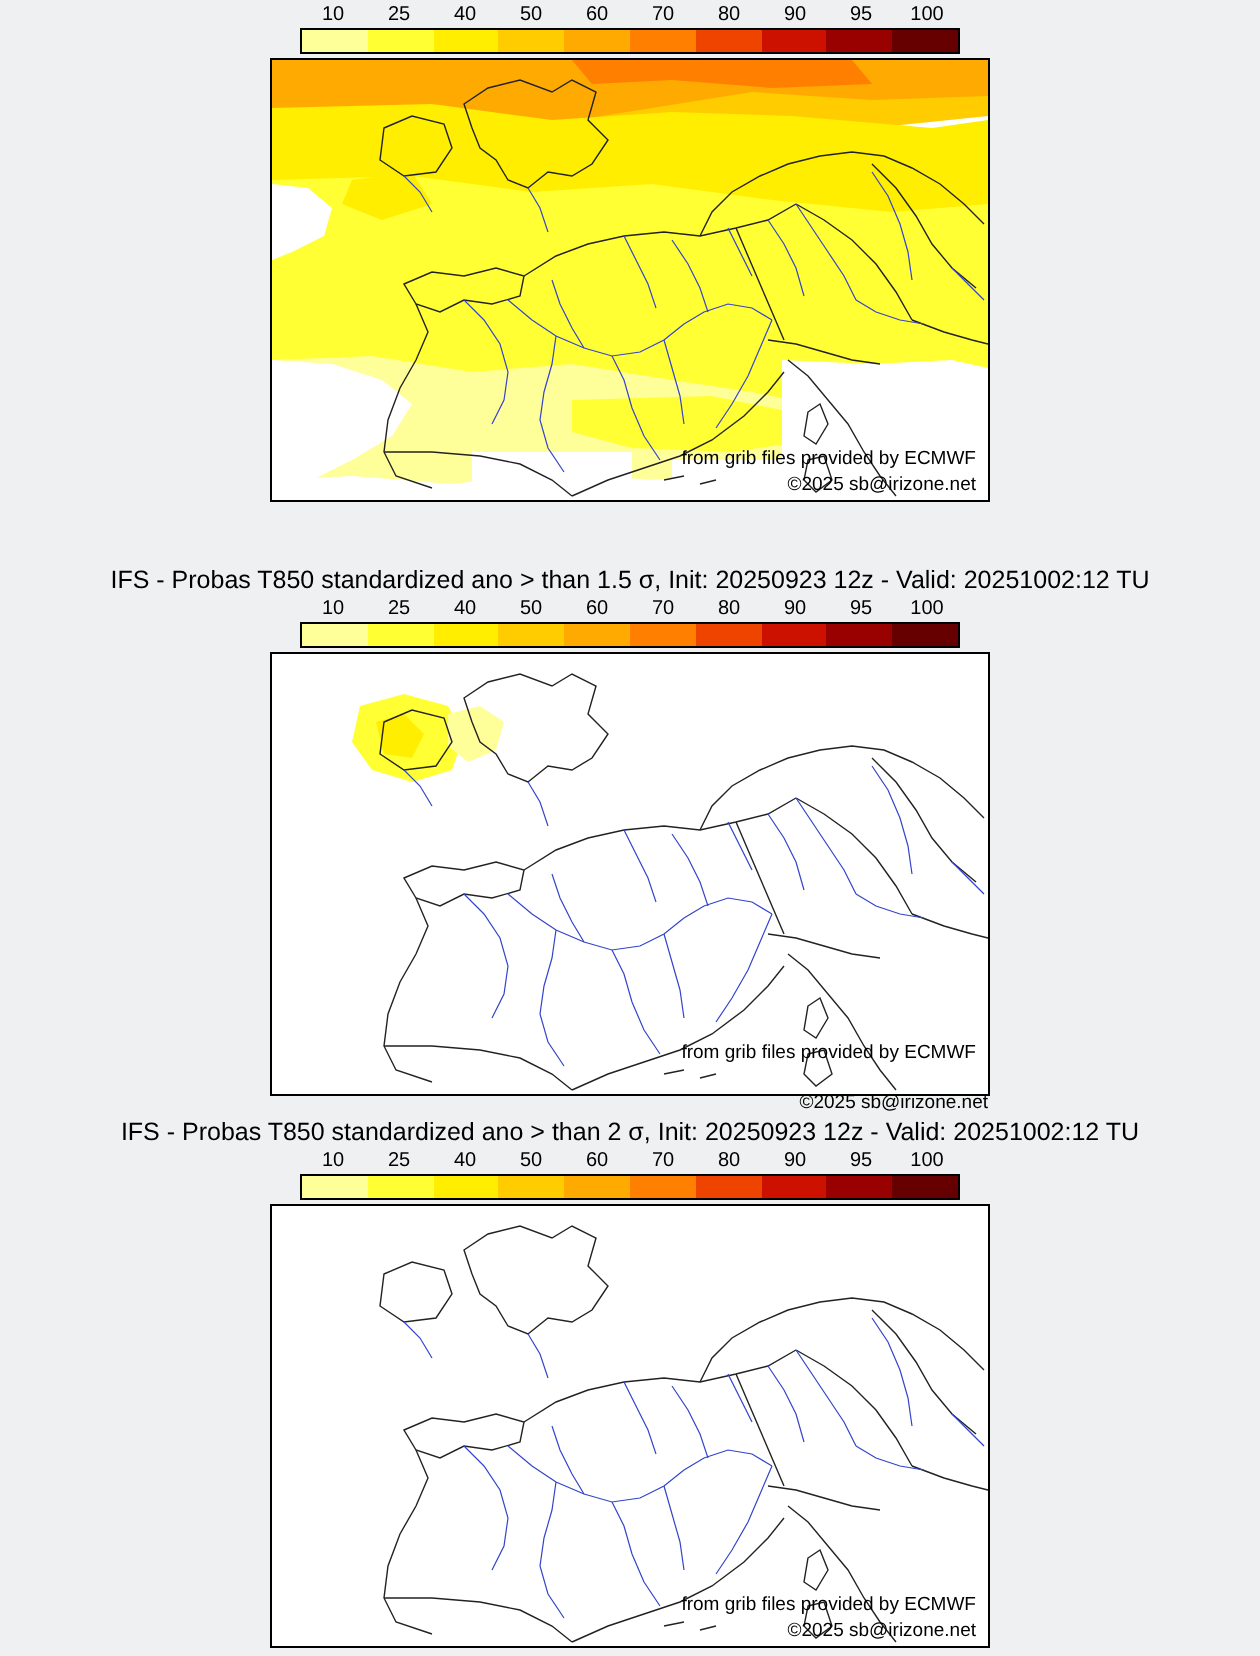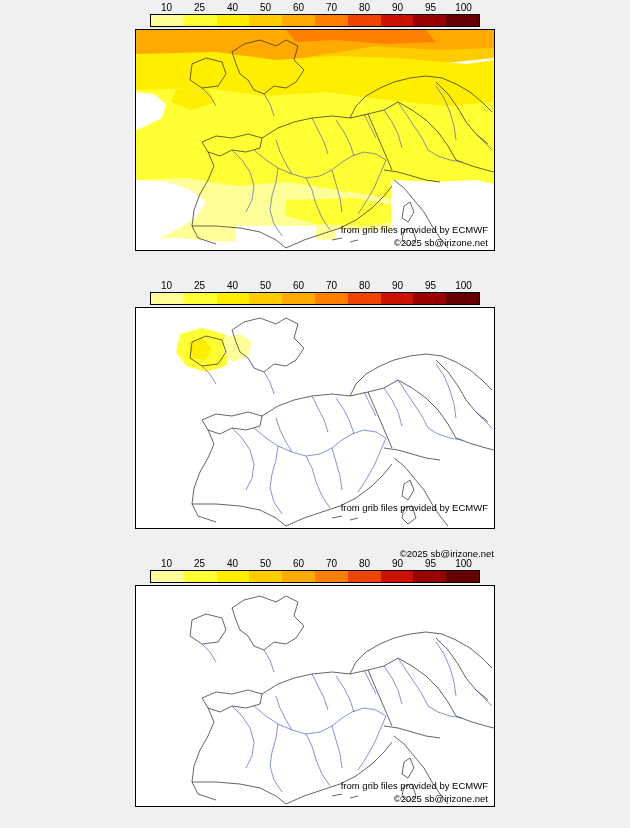--- a/index.html
+++ b/index.html
@@ -181,20 +181,21 @@
           <path d="M200,90 L208,102 L214,114 L218,126"></path>
         </g>
       </g>
     </svg>
     <div class="credit c1">from grib files provided by ECMWF</div>
     <div class="credit c2">©2025 sb@irizone.net</div>
   </div>
 </div>
 
 <div class="panel">
+  <div class="title">IFS - Probas T850  standardized ano &gt; than 1.5 σ, Init: 20250923 12z - Valid: 20251002:12 TU</div>
 
   <div class="cbar-wrap">
     <div class="cbar-labels">
       <span style="left:5%">10</span>
       <span style="left:15%">25</span>
       <span style="left:25%">40</span>
       <span style="left:35%">50</span>
       <span style="left:45%">60</span>
       <span style="left:55%">70</span>
       <span style="left:65%">80</span>
@@ -262,20 +263,21 @@
           <path d="M200,90 L208,102 L214,114 L218,126"></path>
         </g>
       </g>
     </svg>
     <div class="credit c1">from grib files provided by ECMWF</div>
   </div>
   <div class="credit-out" style="bottom:-3px;">©2025 sb@irizone.net</div>
 </div>
 
 <div class="panel">
+  <div class="title">IFS - Probas T850  standardized ano &gt; than 2 σ, Init: 20250923 12z - Valid: 20251002:12 TU</div>
 
   <div class="cbar-wrap">
     <div class="cbar-labels">
       <span style="left:5%">10</span>
       <span style="left:15%">25</span>
       <span style="left:25%">40</span>
       <span style="left:35%">50</span>
       <span style="left:45%">60</span>
       <span style="left:55%">70</span>
       <span style="left:65%">80</span>

